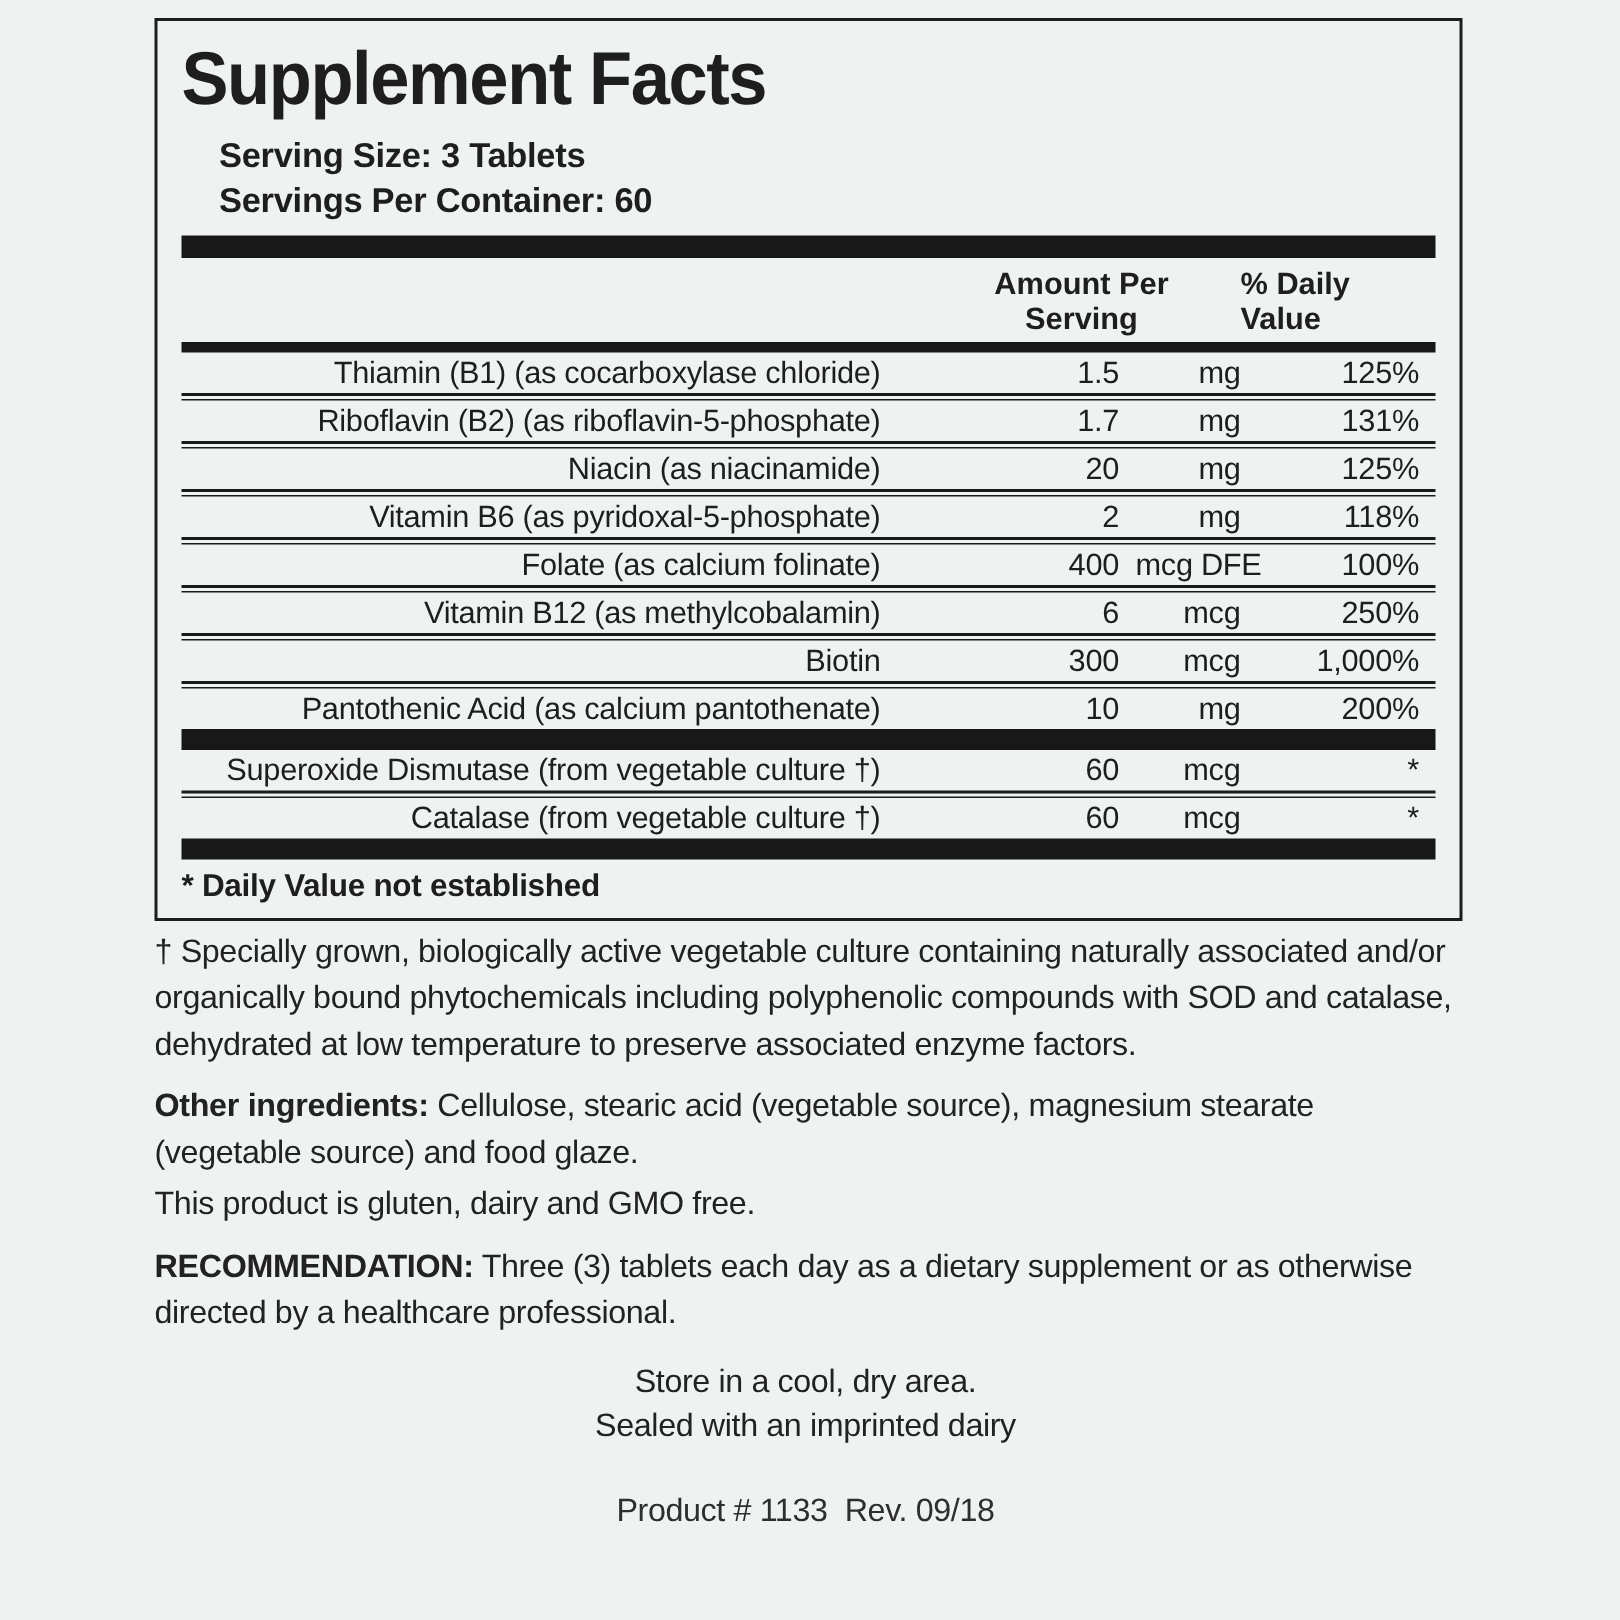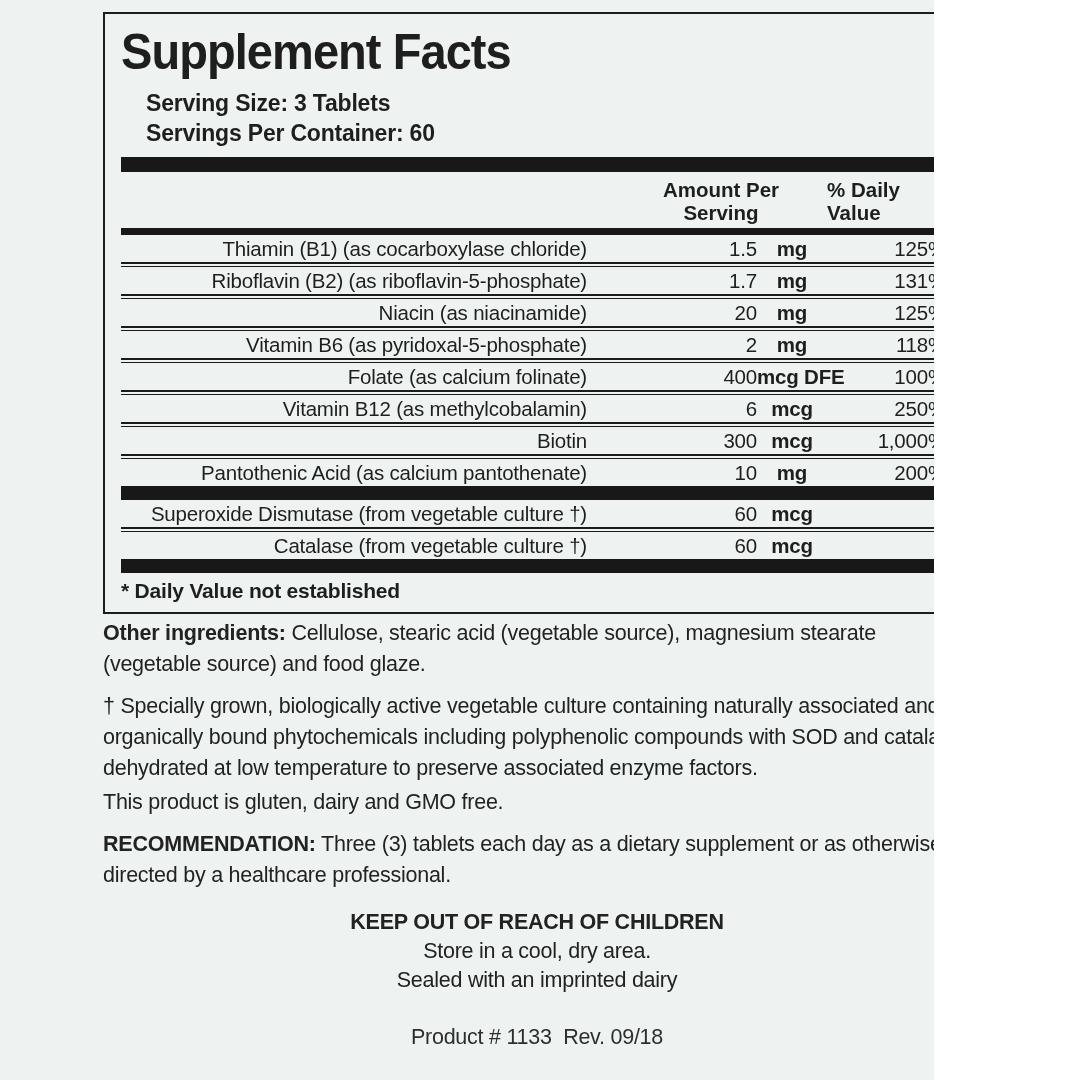--- a/index.html
+++ b/index.html
@@ -1,18 +1,18 @@
 <!DOCTYPE html>
 <html><head>
 <meta charset="utf-8">
 <style>
   html,body{margin:0;padding:0;}
   #canvas{
     position:relative;
-    width:934px;height:1080px;
+    width:1080px;height:1080px;
     background:#eef3f1;
     font-family:"Liberation Sans", sans-serif;
     color:#1e1e1e;
     overflow:hidden;
   }
   
   .facts-box{
     position:absolute;
     left:103px; top:12px;
     width:872px;
@@ -58,21 +58,21 @@
     display:flex;
     align-items:center;
     height:27px;
     font-size:20.5px;
     letter-spacing:-0.2px;
     white-space:nowrap;
   }
   .c-name{flex:1;text-align:right;}
   .c-amt{width:240px;display:flex;}
   .amt-val{flex:1;text-align:right;}
-  .amt-unit{width:70px;margin-left:0;text-align:center;white-space:nowrap;font-weight:bold;}
+  .amt-unit{width:70px;margin-left:11px;text-align:right;white-space:nowrap;}
   .c-dv{width:130px;box-sizing:border-box;padding-right:11px;text-align:right;}
   .sep{height:2px;border-top:2px solid #1b1b1b;border-bottom:1px solid #1b1b1b;}
   .footnote{
     font-weight:bold;
     font-size:21px;
     padding-top:6px;
     letter-spacing:-0.2px;
   }
   
   .below{
@@ -222,30 +222,29 @@
         </span>
       <span class="c-dv">*</span>
     </div>
 
     <div class="bar-mid"></div>
 
     <div class="footnote">* Daily Value not established</div>
   </div>
 
   <div class="below">
+    <p class="para dagger-para">† Specially grown, biologically active vegetable culture containing naturally associated and/or organically bound phytochemicals including polyphenolic compounds with SOD and catalase, dehydrated at low temperature to preserve associated enzyme factors.</p>
+
     <p class="para"><b>Other ingredients:</b><span> Cellulose, stearic acid (vegetable source), magnesium stearate (vegetable source) and food glaze.</span></p>
 
-    <p class="para dagger-para">† Specially grown, biologically active vegetable culture containing naturally associated and/or organically bound phytochemicals including polyphenolic compounds with SOD and catalase, dehydrated at low temperature to preserve associated enzyme factors.</p>
-
     <p class="para center-bold">This product is gluten, dairy and GMO free.</p>
 
     <p class="para rec-para"><b>RECOMMENDATION:</b><span> Three (3) tablets each day as a dietary supplement or as otherwise directed by a healthcare professional.</span></p>
 
     <div class="keep-block">
-      <div class="keep-title">KEEP OUT OF REACH OF CHILDREN</div>
       <div class="keep-line">Store in a cool, dry area.</div>
       <div class="keep-line">Sealed with an imprinted dairy</div>
     </div>
 
     <div class="product-line">Product # 1133  Rev. 09/18</div>
   </div>
 
 </div>
 
 </body></html>

